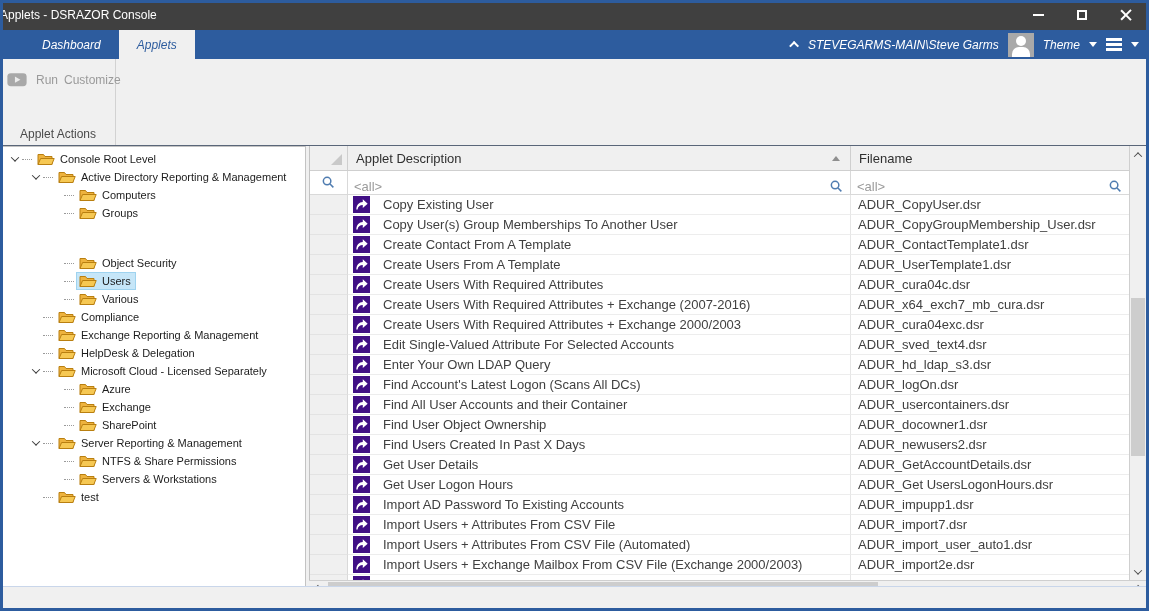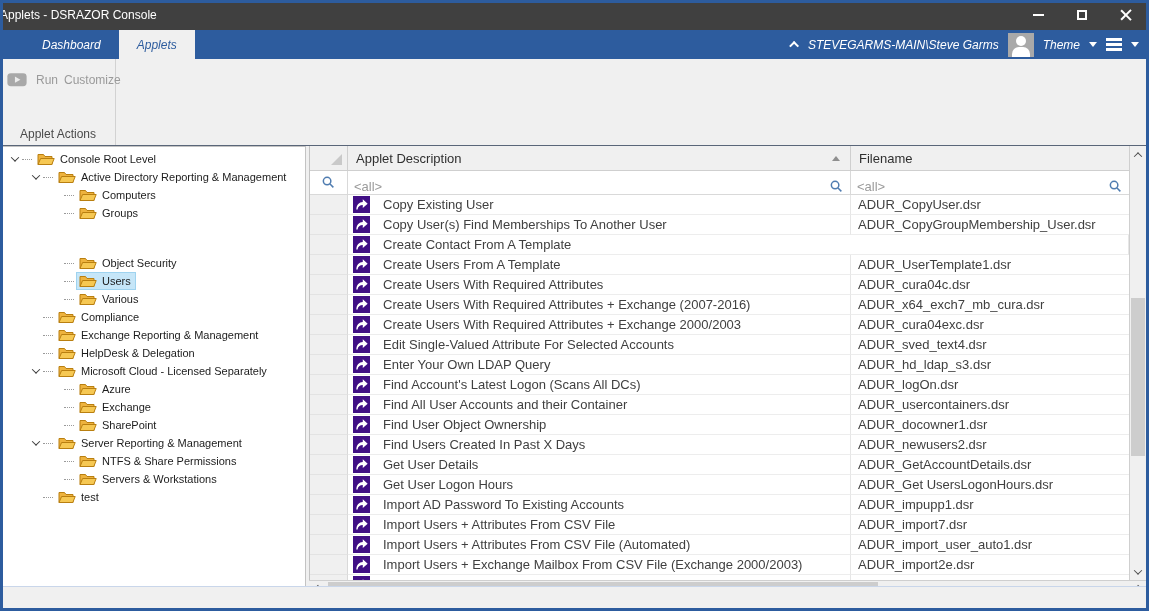--- a/index.html
+++ b/index.html
@@ -423,36 +423,39 @@
             </div>
             <div class="grid-row">
               <div class="cell-indicator"></div>
               <div class="cell-desc">
                 <span class="applet-ic">
                   <svg width="17" height="17" viewBox="0 0 16 16">
                     <rect width="16" height="16" fill="#400f85"></rect>
                     <path d="M3.1 12.8 C3.3 8 5.8 5.9 9.2 5.7 L9.2 3 L13.8 7.2 L9.2 11.4 L9.2 8.5 C6.5 8.6 4.6 9.9 4.3 12.8 Z" fill="#ffffff"></path>
                   </svg>
                 </span>
-                <span>Copy User(s) Find Memberships To Another User</span>
+                <span>Copy User(s) Group Memberships To Another User</span>
               </div>
               <div class="cell-file">
                 <span>ADUR_CopyGroupMembership_User.dsr</span>
               </div>
             </div>
             <div class="grid-row">
               <div class="cell-indicator"></div>
               <div class="cell-desc">
                 <span class="applet-ic">
                   <svg width="17" height="17" viewBox="0 0 16 16">
                     <rect width="16" height="16" fill="#400f85"></rect>
                     <path d="M3.1 12.8 C3.3 8 5.8 5.9 9.2 5.7 L9.2 3 L13.8 7.2 L9.2 11.4 L9.2 8.5 C6.5 8.6 4.6 9.9 4.3 12.8 Z" fill="#ffffff"></path>
                   </svg>
                 </span>
                 <span>Create Contact From A Template</span>
+              </div>
+              <div class="cell-file">
+                <span>ADUR_ContactTemplate1.dsr</span>
               </div>
             </div>
             <div class="grid-row">
               <div class="cell-indicator"></div>
               <div class="cell-desc">
                 <span class="applet-ic">
                   <svg width="17" height="17" viewBox="0 0 16 16">
                     <rect width="16" height="16" fill="#400f85"></rect>
                     <path d="M3.1 12.8 C3.3 8 5.8 5.9 9.2 5.7 L9.2 3 L13.8 7.2 L9.2 11.4 L9.2 8.5 C6.5 8.6 4.6 9.9 4.3 12.8 Z" fill="#ffffff"></path>
                   </svg>

